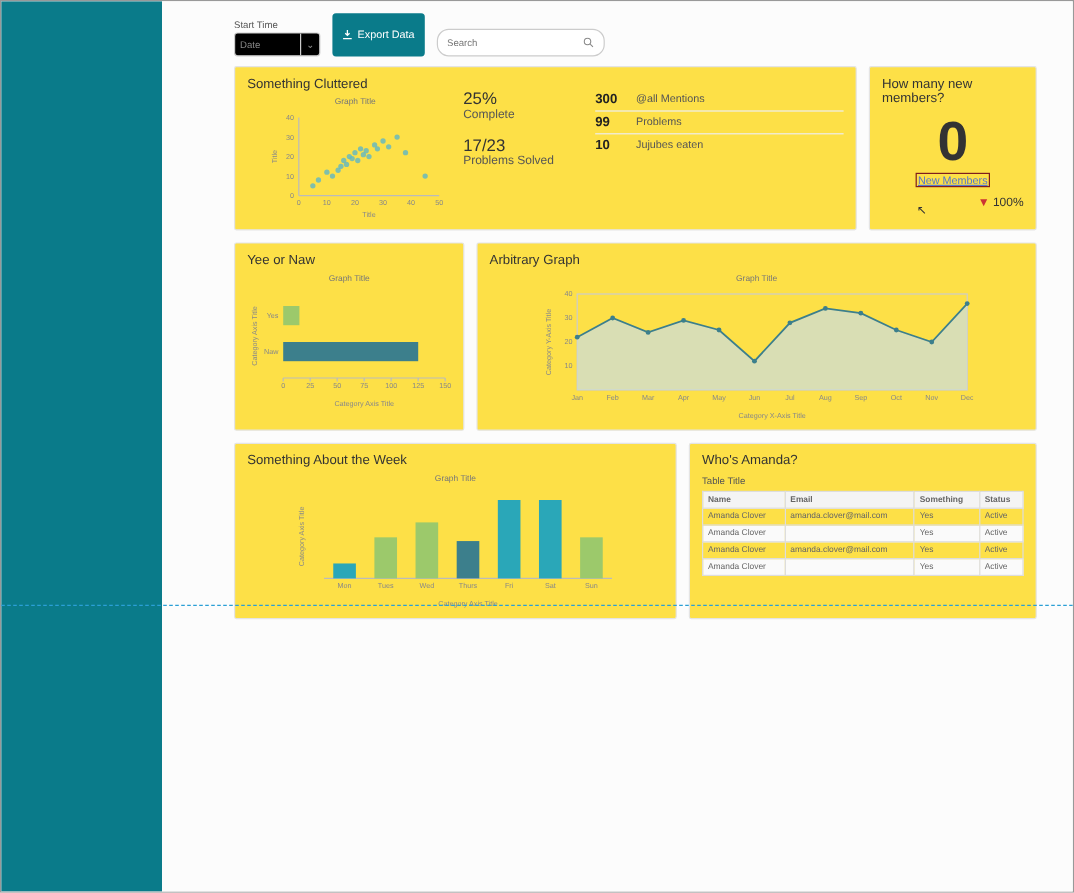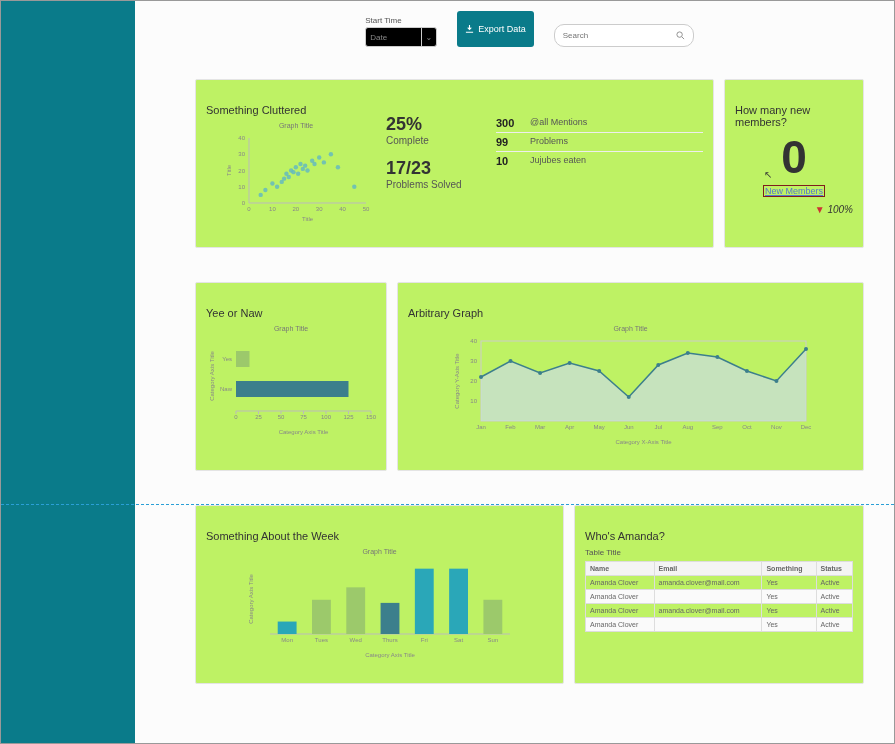--- a/index.html
+++ b/index.html
@@ -1,37 +1,37 @@
 <!DOCTYPE html>
 <html><head>
 <meta charset="utf-8">
 <style>
   * { box-sizing: border-box; margin: 0; padding: 0; }
   body { font-family: -apple-system, Helvetica, Arial, sans-serif; background: #fff; color: #333; }
   .app { display: flex; width: 895px; height: 744px; border: 1px solid #999; position: relative; overflow: hidden; }
   .sidebar { width: 134px; background: #0a7b8a; flex-shrink: 0; }
   .main { flex: 1; padding: 10px 30px 10px 60px; overflow: auto; background: #fcfcfc; }
-  .toolbar { display: flex; justify-content: center; align-items: flex-end; gap: 20px; margin-bottom: 8px; }
+  .toolbar { display: flex; justify-content: flex-start; align-items: flex-end; gap: 10px; margin-bottom: 8px; }
   .tb-group { display: flex; flex-direction: column; }
   .tb-label { font-size: 8px; color: #555; margin-bottom: 2px; }
   .date-sel { width: 72px; height: 20px; border: 1px solid #ccc; border-radius: 3px; font-size: 8px; padding: 0 4px; display: flex; align-items: center; justify-content: space-between; background: #000000; color: #888; }
   .date-sel .chev { font-size: 8px; color: #888; border-left:1px solid #ccc; padding-left:4px; height:100%; display:flex; align-items:center;}
   .export-btn { height: 36px; background: #0a7b8a; color: #fff; border: none; border-radius: 3px; font-size: 9px; padding: 0 8px; display: flex; align-items: center; gap: 4px; cursor: pointer; }
   .search-box { width: 140px; height: 23px; border: 1px solid #ccc; border-radius: 10px; padding: 0 8px; display: flex; align-items: center; justify-content: space-between; background:#fff;}
   .search-box input { border: none; outline: none; width: 100%; font-size: 8px; color: #888; background: transparent; }
   .search-box .mag { font-size: 9px; color: #888; }
   h1.page-title { font-size: 19px; font-weight: 400; color: #444; margin-bottom: 10px; }
-  .card { background: #bef264; border: 1px solid #e4e4e4; border-radius: 2px; padding: 24px 10px; margin-top: 24px; }
+  .card { background: #fde047; border: 1px solid #e4e4e4; border-radius: 2px; padding: 8px 10px; }
   .card-title { font-size: 11px; color: #333; margin-bottom: 6px; }
   
   .c-cluttered { grid-column: 1 / 4; display: flex; }
   .c-cluttered .mini-chart { width: 180px; }
   .c-cluttered .stats-a { flex: 0 0 110px; padding-top: 10px; }
   .c-cluttered .stats-b { flex: 1; padding-top: 10px; }
-  .stat-big { font-size: 18px; font-weight: 700; }
+  .stat-big { font-size: 14px; font-weight: 400; }
   .stat-sub { font-size: 10px; color: #555; margin-bottom: 12px; }
   .stat-row { display: flex; gap: 8px; font-size: 9px; color: #555; padding: 3px 0; border-top: 1px solid #eee; }
   .stat-row:first-child { border-top: none; }
   .stat-row .n { width: 26px; font-weight: 700; color: #222; font-size: 11px; }
   .c-members { text-align: center; }
   .big0 { font-size: 46px; font-weight: 700; line-height: 1; }
   .nm-link { font-size: 9px; color: #5577cc; text-decoration: underline; border:1px solid #7f1d1d; padding:0 1px;}
   .nm-pct { font-size: 10px; color: #333; margin-top: 6px; }
   .nm-pct .tri { color: #cc3333; }
   .row1wrap { display:flex; gap:10px; }
@@ -159,21 +159,21 @@
               <span class="n">10</span>
               <span>Jujubes eaten</span>
             </div>
           </div>
       </div>
 
       <div class="card c-members">
         <div class="card-title" style="text-align:left">How many new members?</div>
         <div class="big0">0</div>
         <a href="#" class="nm-link">New Members</a>
-        <div class="nm-pct" style="text-align:right;font-style:italic;">
+        <div class="nm-pct" style="text-align:right;">
           <span class="tri">▼</span>
           <span>100%</span>
         </div>
       </div>
     </div>
 
     <div class="row2">
       <div class="card c-yee">
         <div class="card-title">Yee or Naw</div>
         <div class="chart-title">Graph Title</div>

